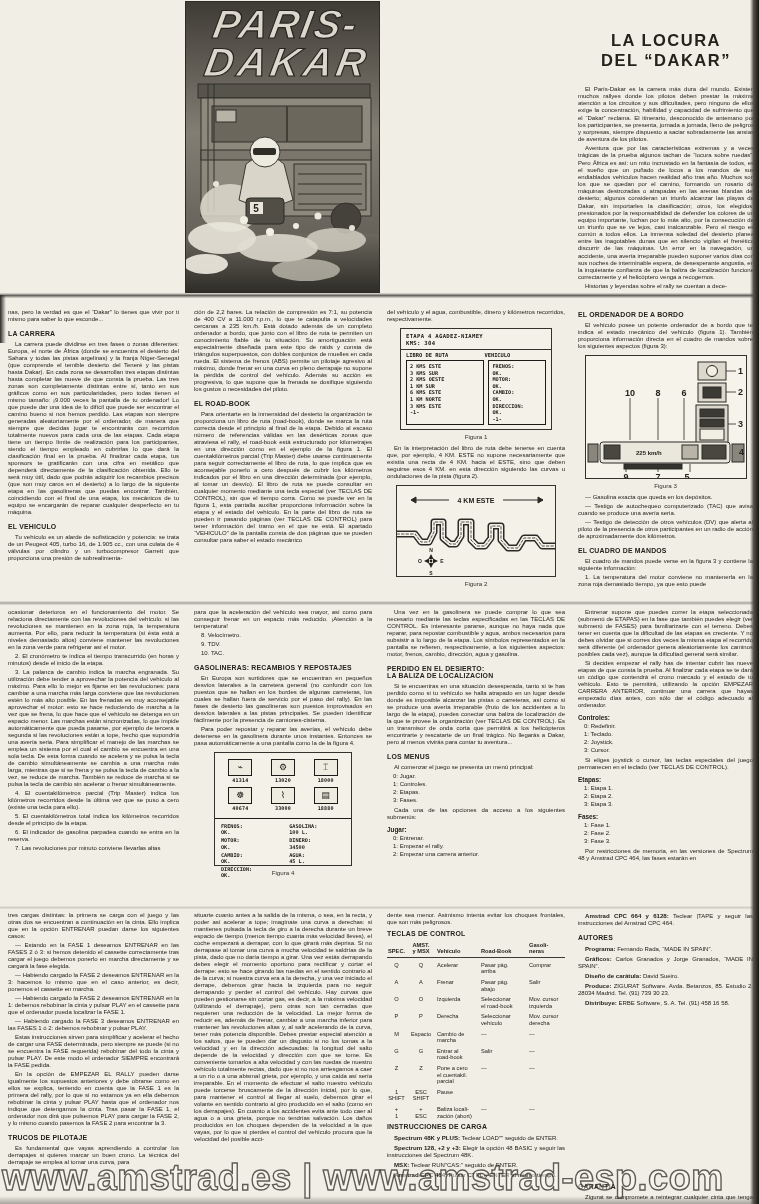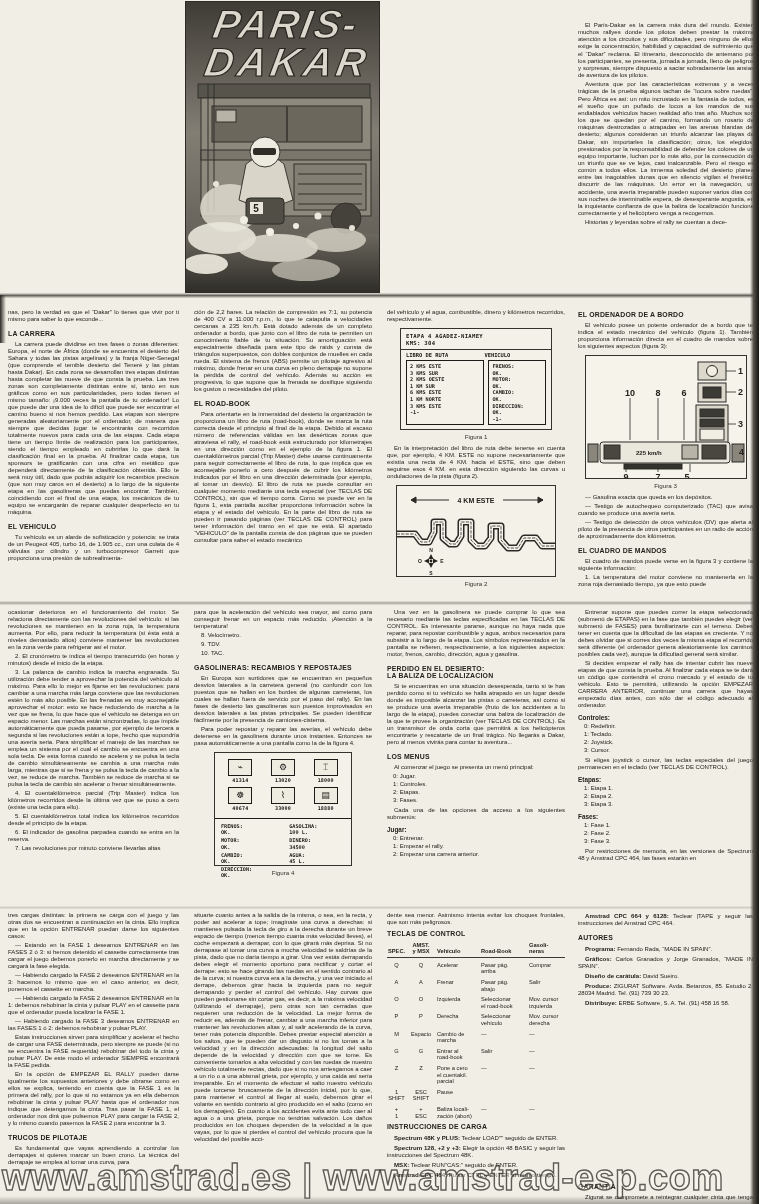--- a/index.html
+++ b/index.html
@@ -142,20 +142,24 @@
       </g>
 
       <g transform="skewX(-10)" font-family="Liberation Sans, sans-serif" font-weight="bold" font-style="italic" fill="#dcd7cc" stroke="#26251f" stroke-width="1.2">
         <text x="104" y="36" font-size="40" letter-spacing="2" text-anchor="middle">PARIS-</text>
         <text x="112" y="74" font-size="40" letter-spacing="4" text-anchor="middle">DAKAR</text>
       </g>
     </svg>
   </div>
 
   <div class="intro-col">
+    <div class="doc-title">
+      <div>LA LOCURA</div>
+      <div>DEL “DAKAR”</div>
+    </div>
     <p class="ind">El París-Dakar es la carrera más dura del mundo. Existen muchos rallyes donde los pilotos deben prestar la máxima atención a los circuitos y sus dificultades, pero ninguno de ellos exige la concentración, habilidad y capacidad de sufrimiento que el “Dakar” reclama. El itinerario, desconocido de antemano por los participantes, se presenta, jornada a jornada, lleno de peligros y sorpresas, siempre dispuesto a saciar sobradamente las ansias de aventura de los pilotos.</p>
     <p class="ind">Aventura que por las características extremas y a veces trágicas de la prueba algunos tachan de “locura sobre ruedas”. Pero África es así: un mito incrustado en la fantasía de todos, es el sueño que un puñado de locos a los mandos de sus endiablados vehículos hacen realidad año tras año. Muchos son los que se quedan por el camino, formando un rosario de máquinas destrozadas o atrapadas en las arenas blandas del desierto; algunos consideran un triunfo alcanzar las playas de Dakar, sin importarles la clasificación; otros, los elegidos, presionados por la responsabilidad de defender los colores de un equipo importante, luchan por lo más alto, por la consecución de un triunfo que se ve lejos, casi inalcanzable. Pero el riesgo es común a todos ellos. La inmensa soledad del desierto planea entre las inagotables dunas que en silencio vigilan el frenético discurrir de las máquinas. Un error en la navegación, un accidente, una avería irreparable pueden suponer varios días con sus noches de interminable espera, de desesperante angustia, en la inquietante confianza de que la baliza de localización funcione correctamente y el helicóptero venga a recogernos.</p>
     <p class="ind">Historias y leyendas sobre el rally se cuentan a dece-</p>
   </div>
 
   <div class="col c1 b2">
     <p>nas, pero la verdad es que el “Dakar” lo tienes que vivir por ti mismo para saber lo que esconde...</p>
     <h3 class="sec">LA CARRERA</h3>
     <p class="ind">La carrera puede dividirse en tres fases o zonas diferentes: Europa, el norte de África (donde se encuentra el desierto del Sahara y todas las pistas argelinas) y la franja Níger-Senegal (que comprende el temible desierto del Teneré y las pistas hasta Dakar). En cada zona se desarrollan tres etapas distintas hasta completar las nueve de que consta la prueba. Las tres zonas son completamente distintas entre sí, tanto en sus gráficos como en sus particularidades, pero todas tienen el mismo tamaño: ¡9.000 veces la pantalla de tu ordenador! Lo que puede dar una idea de lo difícil que puede ser encontrar el camino bueno si nos hemos perdido. Las etapas son siempre generadas aleatoriamente por el ordenador, de manera que siempre que decidas jugar te encontrarás con recorridos totalmente nuevos para cada una de las etapas. Cada etapa tiene un tiempo límite de realización para los participantes, siendo el tiempo empleado en cubrirlas lo que dará la clasificación final en la prueba. Al finalizar cada etapa, tus sponsors te gratificarán con una cifra en metálico que dependerá directamente de la clasificación obtenida. Ello te será muy útil, dado que podrás adquirir los recambios precisos (que son muy caros en el desierto) a lo largo de la siguiente etapa en las gasolineras que puedas encontrar. También, coincidiendo con el final de una etapa, los mecánicos de tu equipo se encargarán de reparar cualquier desperfecto en tu máquina.</p>
     <h3 class="sec">EL VEHICULO</h3>

